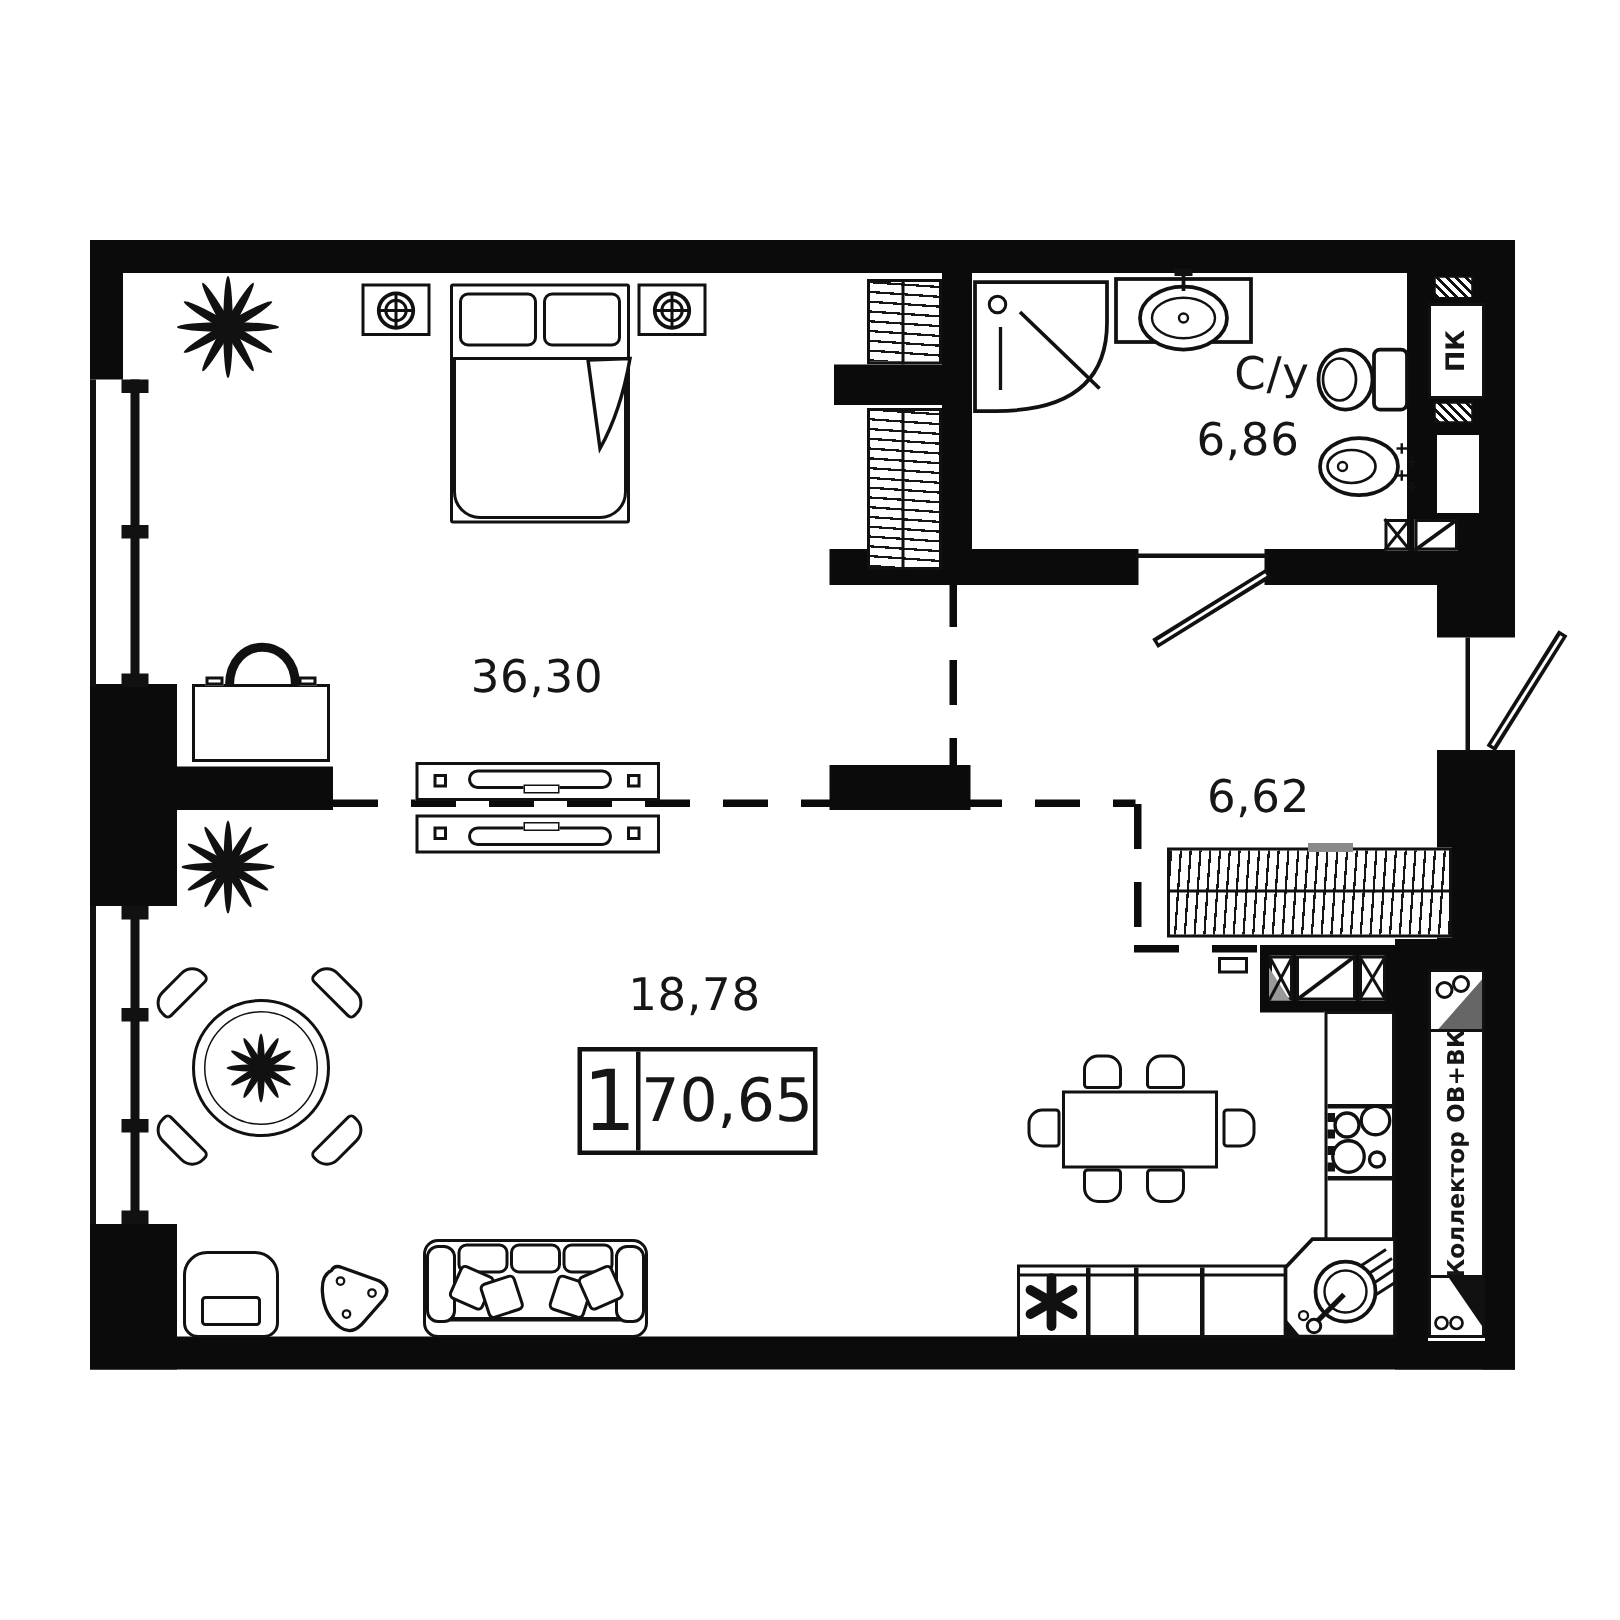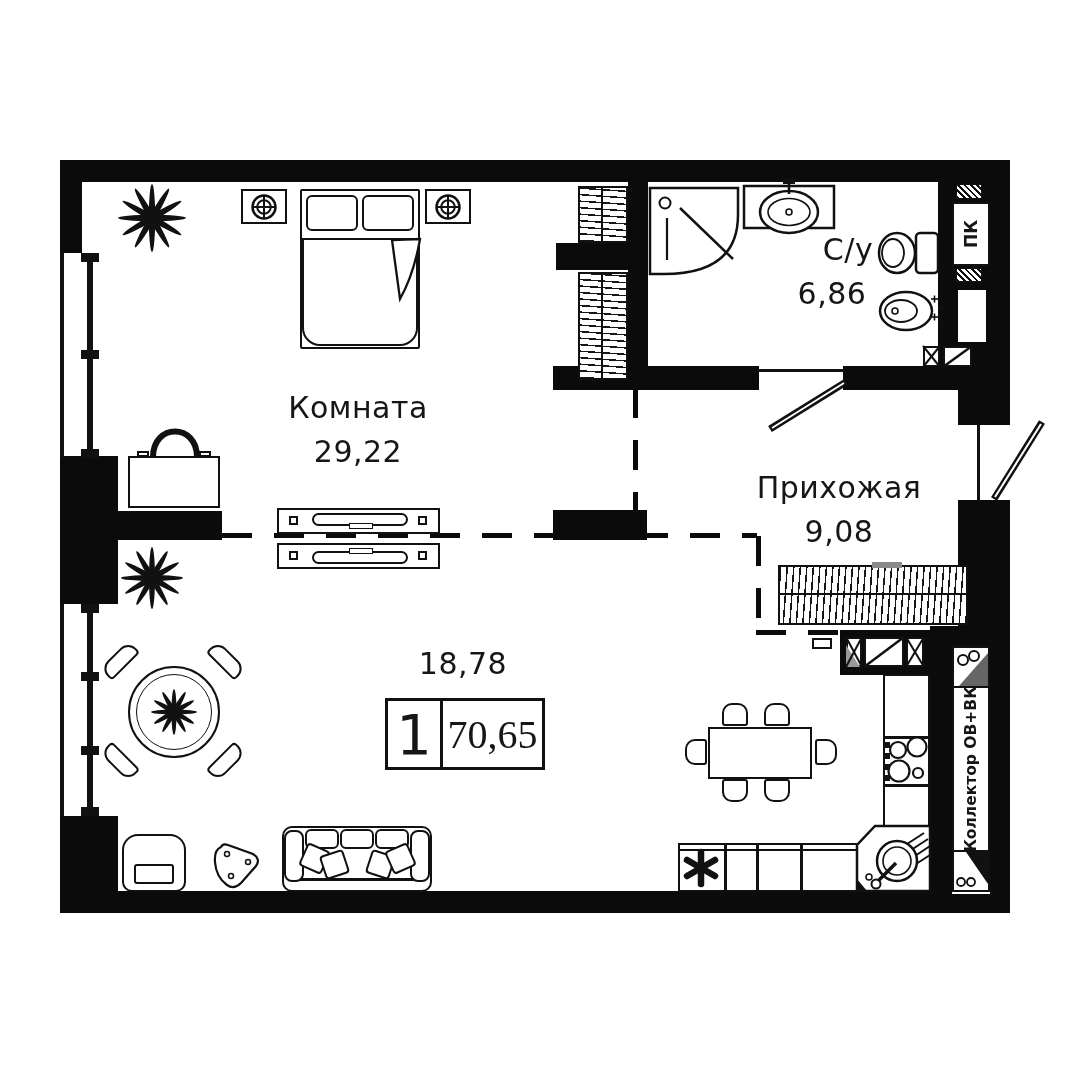--- a/index.html
+++ b/index.html
@@ -17,21 +17,21 @@
   .hatch-v{background-image:repeating-linear-gradient(94deg,#161616 0 1.5px,transparent 1.5px 6.5px);}
   .vrot{position:absolute;display:flex;align-items:center;justify-content:center;}
   .vrot>span{transform:rotate(-90deg);white-space:nowrap;font-weight:bold;}
   .chair{position:absolute;width:40px;height:17px;border:2.5px solid #111;border-radius:11px 11px 4px 4px;background:#fff;box-sizing:border-box;}
   .kchair{position:absolute;border:2.5px solid #111;background:#fff;box-sizing:border-box;}
   .pillow{position:absolute;width:25px;height:25px;border:2.2px solid #111;background:#fff;box-sizing:border-box;border-radius:4px;}
   .badge{position:absolute;left:385px;top:698px;width:160px;height:72px;border:3px solid #111;
          box-sizing:border-box;display:flex;background:#fff;}
   .badge .cell1{width:52px;border-right:3px solid #111;display:flex;align-items:center;justify-content:center;
                 font-size:56px;}
-  .badge .cell2{flex:1;display:flex;align-items:center;justify-content:center;font-size:40px;font-family:Liberation Serif, serif;}
+  .badge .cell2{flex:1;display:flex;align-items:center;justify-content:center;font-size:40px;}
   svg{position:absolute;left:0;top:0;}
 </style>
 </head>
 <body>
 
 <div id="plan">
 
   <div class="w" style="left:60px;top:160px;width:950px;height:22px"></div>
   <div class="w" style="left:60px;top:160px;width:22px;height:93px"></div>
   <div class="w" style="left:60px;top:456px;width:58px;height:148px"></div>
@@ -157,25 +157,23 @@
   <div class="box" style="left:923px;top:346px;width:17px;height:21px;border-width:2px"></div>
   <div class="box" style="left:943px;top:346px;width:29px;height:21px;border-width:2px"></div>
 
   <div style="position:absolute;left:952px;top:646px;width:38px;height:248px;background:#fff"></div>
   <div class="box" style="left:952px;top:646px;width:38px;height:42px"></div>
   <div class="box vrot" style="left:952px;top:686px;width:38px;height:166px">
     <span style="font-size:15.5px">Коллектор ОВ+ВК</span>
   </div>
   <div class="box" style="left:952px;top:850px;width:38px;height:42px"></div>
 
-  <div class="lbl" style="left:358px;top:390px">Комната</div>
-  <div class="lbl" style="left:358px;top:434px">29,22</div>
+  <div class="lbl" style="left:358px;top:434px">36,30</div>
   <div class="lbl" style="left:463px;top:646px">18,78</div>
-  <div class="lbl" style="left:839px;top:470px">Прихожая</div>
-  <div class="lbl" style="left:839px;top:514px">9,08</div>
+  <div class="lbl" style="left:839px;top:514px">6,62</div>
   <div class="lbl" style="left:848px;top:232px">С/у</div>
   <div class="lbl" style="left:832px;top:276px">6,86</div>
 
   <div class="badge">
     <div class="cell1">1</div>
     <div class="cell2">70,65</div>
   </div>
 
   <svg width="1080" height="1080" viewBox="0 0 1080 1080">
 

